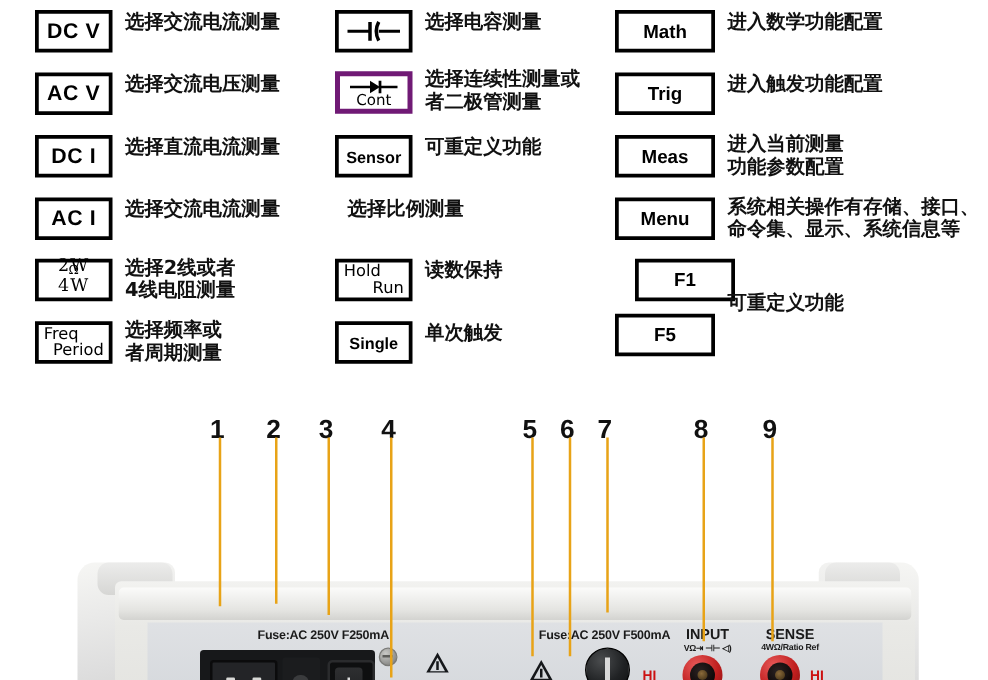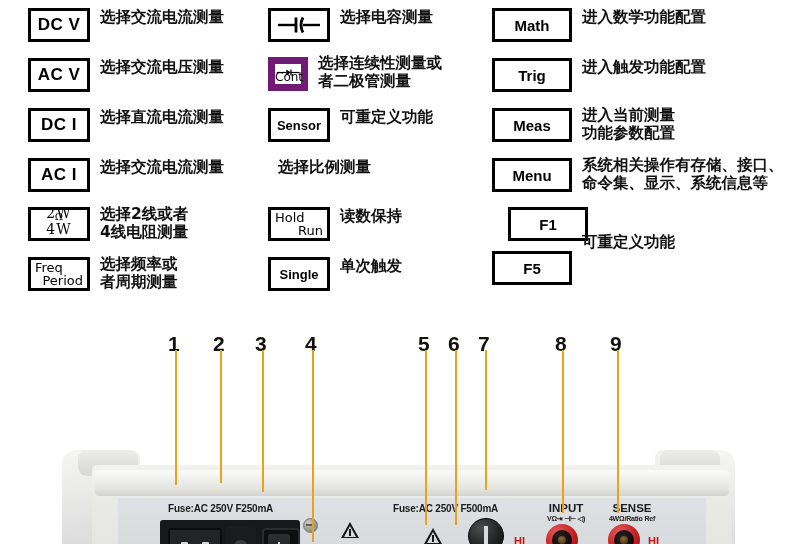--- a/index.html
+++ b/index.html
@@ -37,21 +37,21 @@
 
   
   .kb-res{width:62px;height:34px;border:3px solid #000;background:#fff;box-sizing:border-box;position:relative;}
   .kb-res .om{position:absolute;left:0;right:0;top:1px;text-align:center;font-size:10px;font-family:"DejaVu Serif",serif;}
   .kb-res .ww{position:absolute;left:0;right:0;bottom:1px;text-align:center;font-size:14px;font-family:"DejaVu Serif",serif;letter-spacing:1px;}
 
   
   .kb-sym{width:62px;height:34px;border:3px solid #000;background:#fff;box-sizing:border-box;
           display:flex;align-items:center;justify-content:center;}
   
-  .kb-cont{width:40px;height:34px;border:7px solid #701a75;background:#fff;box-sizing:border-box;position:relative;}
+  .kb-cont{width:62px;height:34px;border:4px solid #701a75;background:#fff;box-sizing:border-box;position:relative;}
   .kb-cont .sym{position:absolute;left:0;right:0;top:2px;display:flex;justify-content:center;}
   .kb-cont .lbl{position:absolute;left:0;right:0;bottom:0px;text-align:center;font-size:12px;
                 font-family:"DejaVu Sans",sans-serif;}
 
   
   #photo{position:absolute;left:0;top:310px;width:790px;height:234px;background:#fff;overflow:hidden;}
 
   .callout-num{position:absolute;font-size:21px;font-weight:bold;color:#111;
                font-family:"Liberation Sans",sans-serif;}
   .callout-line{position:absolute;width:2px;background:#e8a317;}
@@ -68,21 +68,21 @@
             border-radius:8px 14px 0 0;}
   .handle{position:absolute;background:linear-gradient(180deg,#ececeb,#d6d6d4);border-radius:9px;}
   #rail{position:absolute;left:95px;top:160px;width:634px;height:26px;
         background:linear-gradient(180deg,#fbfbfa,#e4e4e1 70%,#d3d3d0);
         border-radius:4px;}
   #rearpanel{position:absolute;left:118px;top:188px;width:588px;height:92px;
              background:linear-gradient(180deg,#dfe1e4,#d6d9dd 60%,#ced1d6);}
 
   .panel-txt{position:absolute;font-family:"Liberation Sans",sans-serif;
              font-weight:bold;color:#1a1a1a;}
-  .fuse-label{font-size:10px;letter-spacing:-0.2px;}
+  .fuse-label{font-size:10px;letter-spacing:-0.2px;margin-left:38px;}
   .term-title{font-size:11.5px;text-align:center;}
   .term-sub{font-size:7px;text-align:center;letter-spacing:-0.2px;}
   .hi-lo{font-size:11px;font-weight:bold;}
   .hi{color:#cc1111;}
 
   
   #iecblock{position:absolute;left:160px;top:210px;width:140px;height:72px;background:#17181a;border-radius:3px;}
   #iec{position:absolute;left:8px;top:8px;width:50px;height:58px;background:#232427;
        border:2px solid #0b0b0c;border-radius:3px 3px 9px 9px;}
   .iecpin{position:absolute;background:#d8d8d6;border-radius:1px;}

